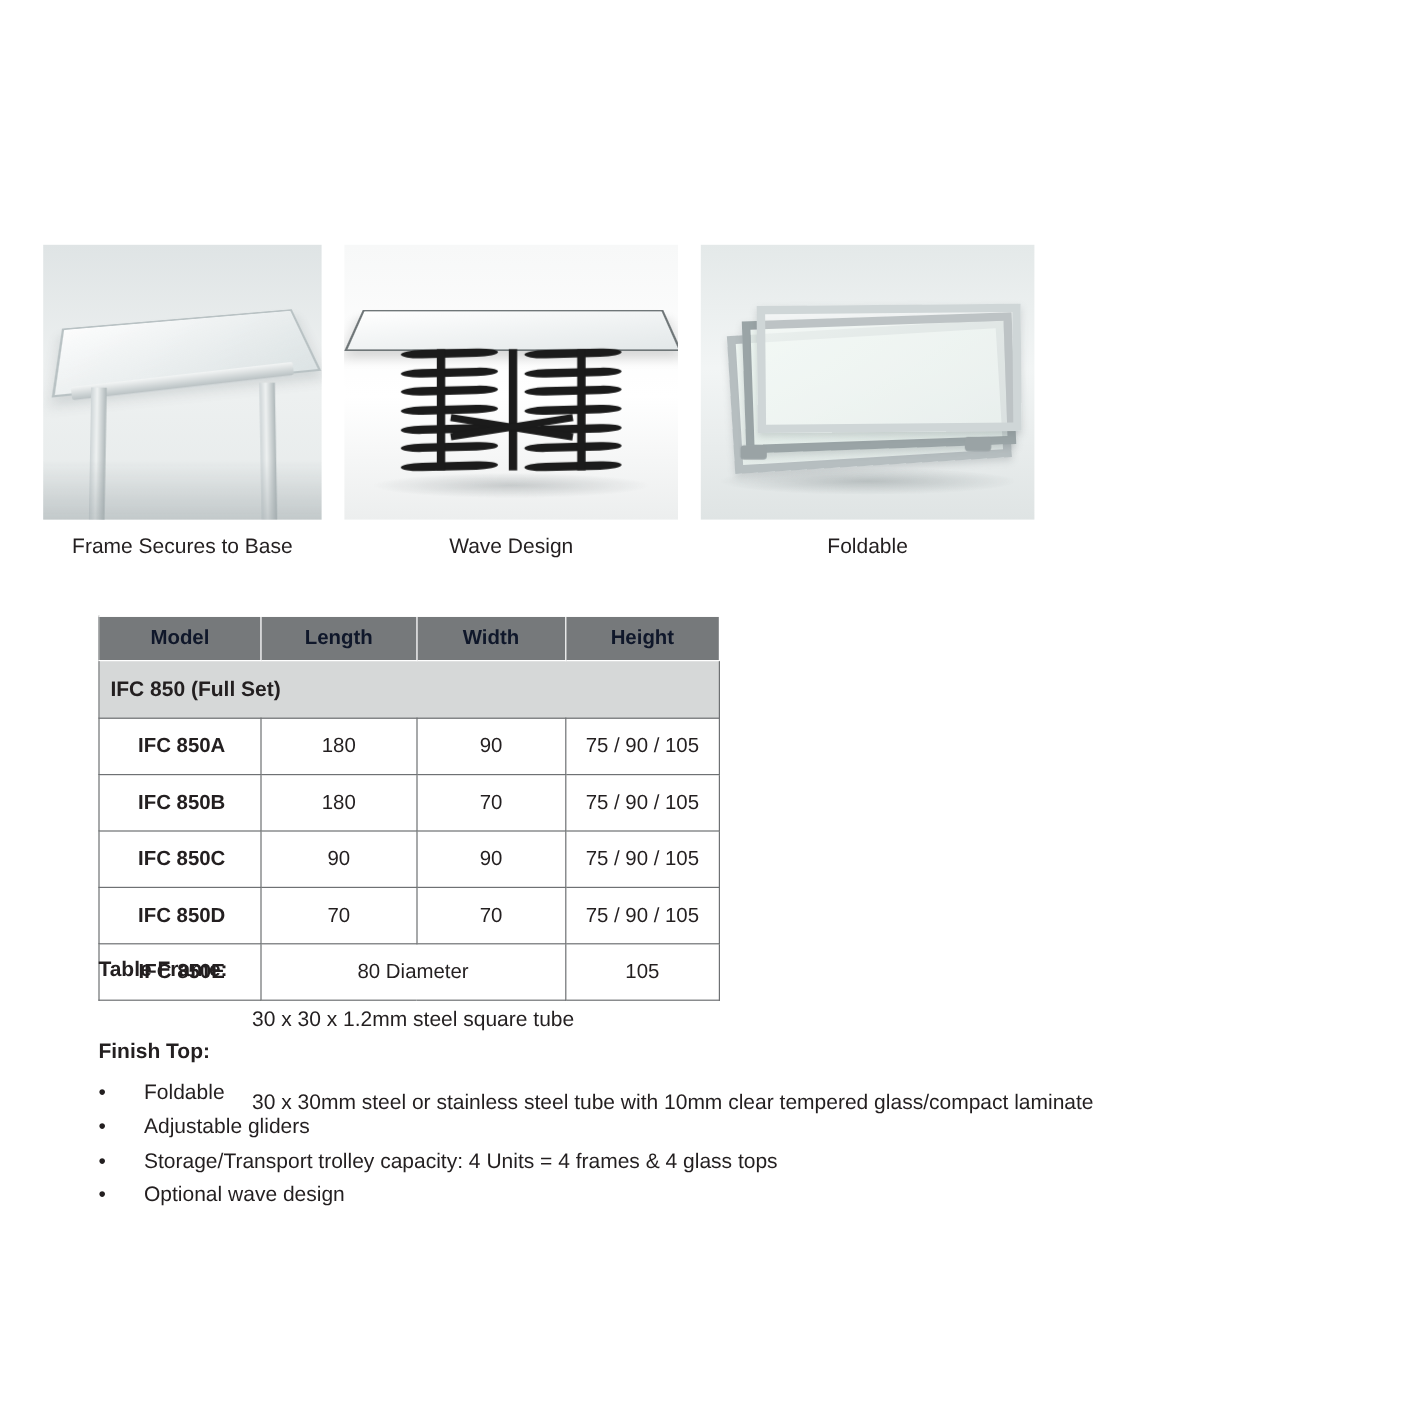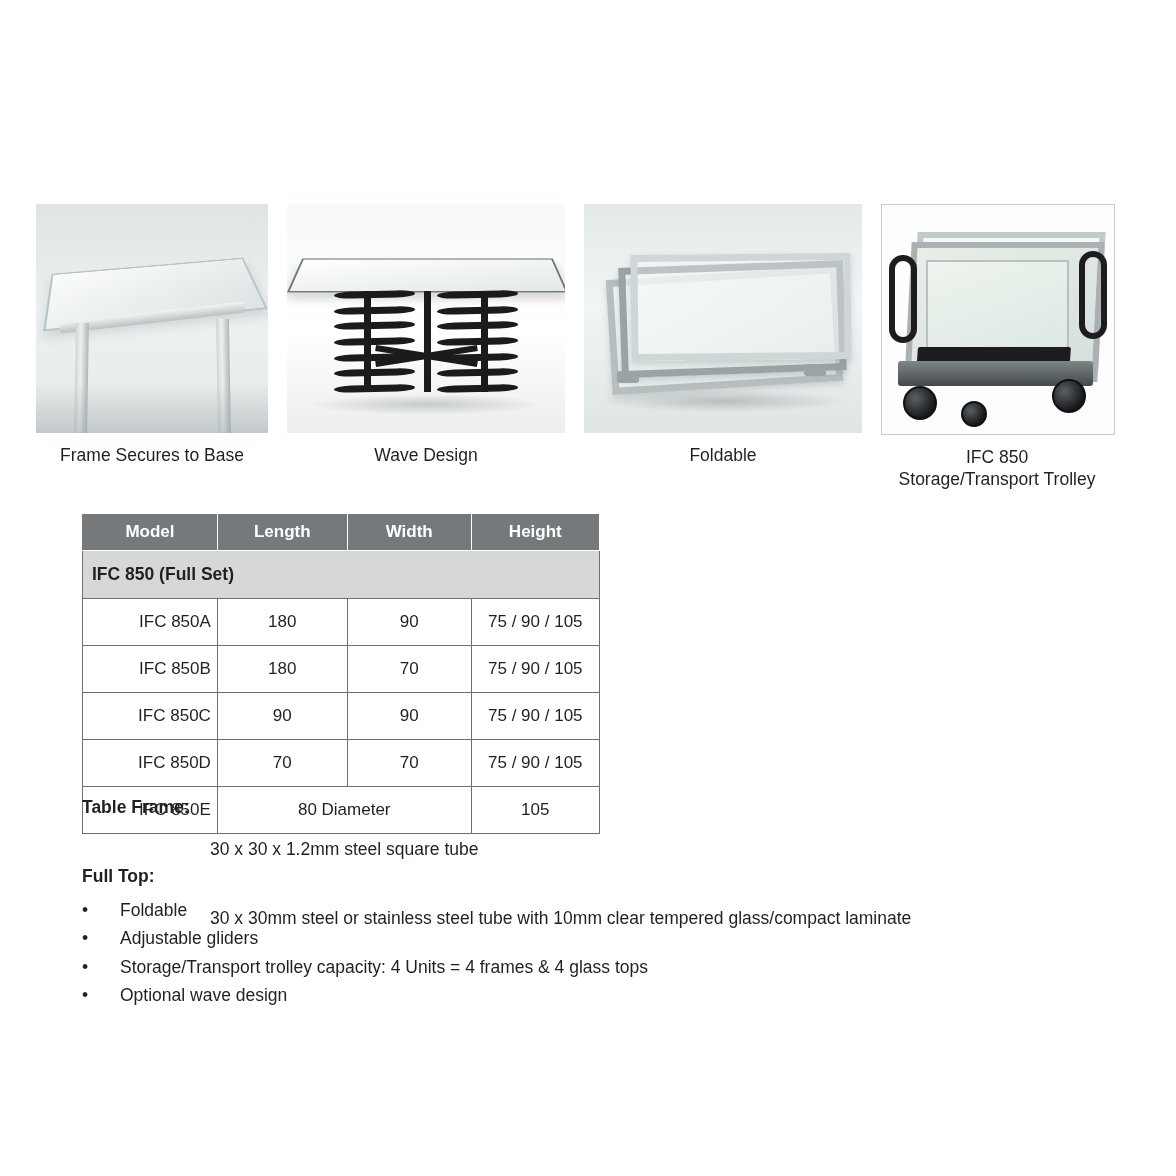--- a/index.html
+++ b/index.html
@@ -209,35 +209,35 @@
   .spec-table {
     position: absolute;
     left: 82px;
     top: 501px;
     width: 518px;
     border-collapse: collapse;
     font-size: 17px;
   }
   .spec-table th {
     background: #76797b;
-    color: #ffffff;
+    color: #0f172a;
     font-weight: bold;
     padding: 8px 20px;
     border: 1px solid #ffffff;
     text-align: center;
     font-size: 17px;
   }
   .spec-table th:first-child { border-left: 1px solid #76797b; }
   .spec-table td {
     border: 1px solid #6e7173;
     padding: 13px 6px;
     text-align: center;
     color: #231f20;
   }
-  .spec-table td.model { text-align: right; padding-left: 9px; font-weight: normal; }
+  .spec-table td.model { text-align: center; padding-left: 9px; font-weight: bold; }
   .spec-table tr.group td {
     background: #d6d8d8;
     font-weight: bold;
     text-align: left;
     padding-left: 9px;
     font-size: 17.5px;
   }
 
   
   .specs {
@@ -335,38 +335,20 @@
         <div class="fr f1"></div>
         <div class="fr f2"></div>
         <div class="fr f3"></div>
         <div class="glidr g1"></div>
         <div class="glidr g2"></div>
         <div class="shadow"></div>
       </div>
       <div class="gal-caption">Foldable</div>
     </div>
 
-    <div class="gal-item">
-      <div class="gal-frame bordered img4">
-        <div class="tframe back"></div>
-        <div class="tframe"></div>
-        <div class="glass4"></div>
-        <div class="blackbar"></div>
-        <div class="cart"></div>
-        <div class="handle h1"></div>
-        <div class="handle h2"></div>
-        <div class="wheel w1"></div>
-        <div class="wheel w2"></div>
-        <div class="wheel w3"></div>
-      </div>
-      <div class="gal-caption">
-        <div>IFC 850</div>
-        <div>Storage/Transport Trolley</div>
-      </div>
-    </div>
 
   </div>
 
   <table class="spec-table">
     <thead>
       <tr>
         <th style="width:144px;">Model</th>
         <th style="width:125px;">Length</th>
         <th style="width:123px;">Width</th>
         <th style="width:126px;">Height</th>
@@ -407,21 +389,21 @@
       </tr>
     </tbody>
   </table>
 
   <div class="specs">
     <div class="spec-row">
       <div class="spec-label">Table Frame:</div>
       <div class="spec-value">30 x 30 x 1.2mm steel square tube</div>
     </div>
     <div class="spec-row">
-      <div class="spec-label">Full Top:</div>
+      <div class="spec-label">Finish Top:</div>
       <div class="spec-value">30 x 30mm steel or stainless steel tube with 10mm clear tempered glass/compact laminate</div>
     </div>
   </div>
 
   <div class="features">
     <div class="feat-row">
       <div class="bullet">•</div>
       <div class="feat-text">Foldable</div>
     </div>
     <div class="feat-row">

